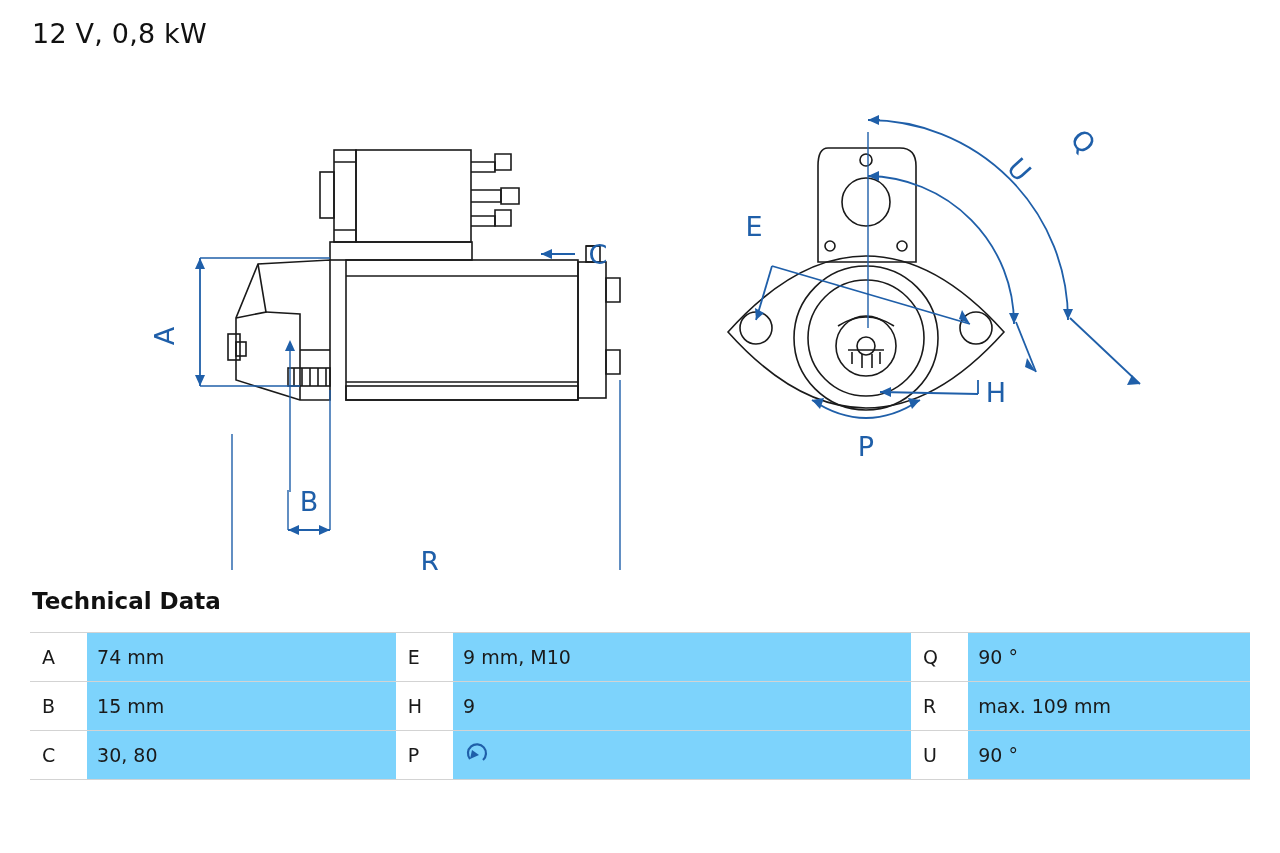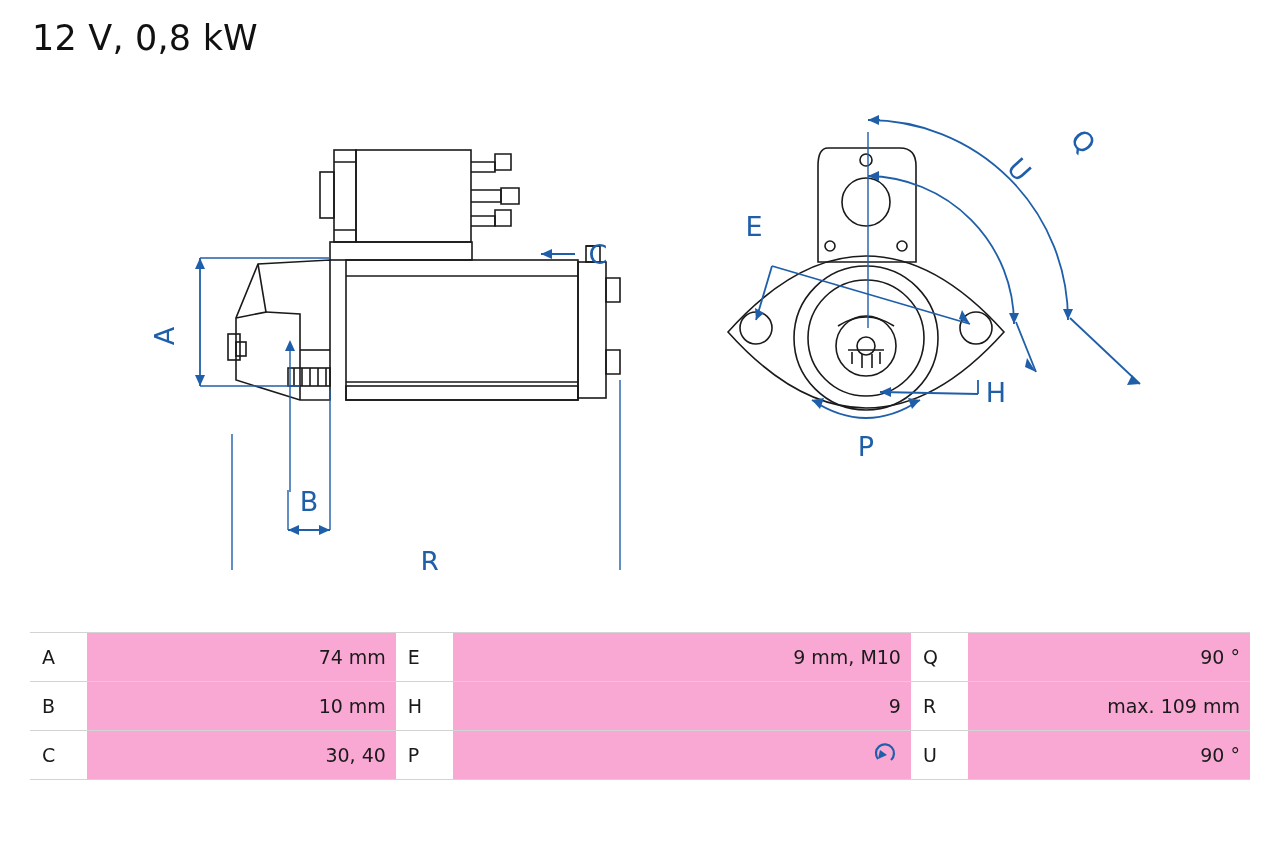--- a/index.html
+++ b/index.html
@@ -17,21 +17,21 @@
   }
   .page {
     position: relative;
     width: 1280px;
     height: 853px;
   }
   .title {
     position: absolute;
     left: 32px;
     top: 18px;
-    font-size: 35px;
+    font-size: 27px;
     font-weight: 400;
     color: #111111;
     letter-spacing: 0.2px;
   }
   .drawing {
     position: absolute;
     left: 0;
     top: 50px;
     width: 1280px;
     height: 520px;
@@ -59,22 +59,21 @@
     border-top: 1px solid #d3d3d3;
     border-bottom: 1px solid #d3d3d3;
   }
   table.tech tr td.key {
     width: 38px;
     text-align: left;
     padding-left: 12px;
     background: #ffffff;
   }
   table.tech tr td.val {
-    background: #f9a8d4;
-    text-align: right;
+    background: #7dd3fc;
   }
   table.tech tr td.val.c1 { width: 322px; }
   table.tech tr td.val.c2 { width: 490px; }
   table.tech tr td.val.c3 { width: 290px; }
   .rot-icon {
     display: inline-block;
     vertical-align: middle;
   }
 </style>
 </head>
@@ -234,42 +233,43 @@
 
     <g fill="#1f5fa9" font-family="DejaVu Sans, sans-serif" font-size="27">
       <text x="754" y="186" text-anchor="middle">E</text>
       <text x="996" y="352" text-anchor="middle">H</text>
       <text x="866" y="406" text-anchor="middle">P</text>
       <text transform="translate(1012,126) rotate(48)" text-anchor="middle">U</text>
       <text transform="translate(1076,98) rotate(48)" text-anchor="middle">Q</text>
     </g>
   </svg>
 
+  <div class="tech-title">Technical Data</div>
 
   <table class="tech">
     <tbody>
       <tr>
         <td class="key">A</td>
         <td class="val c1">74 mm</td>
         <td class="key">E</td>
         <td class="val c2">9 mm, M10</td>
         <td class="key">Q</td>
         <td class="val c3">90 °</td>
       </tr>
       <tr>
         <td class="key">B</td>
-        <td class="val c1">10 mm</td>
+        <td class="val c1">15 mm</td>
         <td class="key">H</td>
         <td class="val c2">9</td>
         <td class="key">R</td>
         <td class="val c3">max. 109 mm</td>
       </tr>
       <tr>
         <td class="key">C</td>
-        <td class="val c1">30, 40</td>
+        <td class="val c1">30, 80</td>
         <td class="key">P</td>
         <td class="val c2">
           <span class="rot-icon">
             <svg width="30" height="30" viewBox="0 0 30 30" xmlns="http://www.w3.org/2000/svg">
               <path d="M7 21 A 9 9 0 1 1 20 22" fill="none" stroke="#1f5fa9" stroke-width="2.2"></path>
               <path d="M7 21 l2 -9 l7 5 z" fill="#1f5fa9"></path>
             </svg>
           </span>
         </td>
         <td class="key">U</td>

